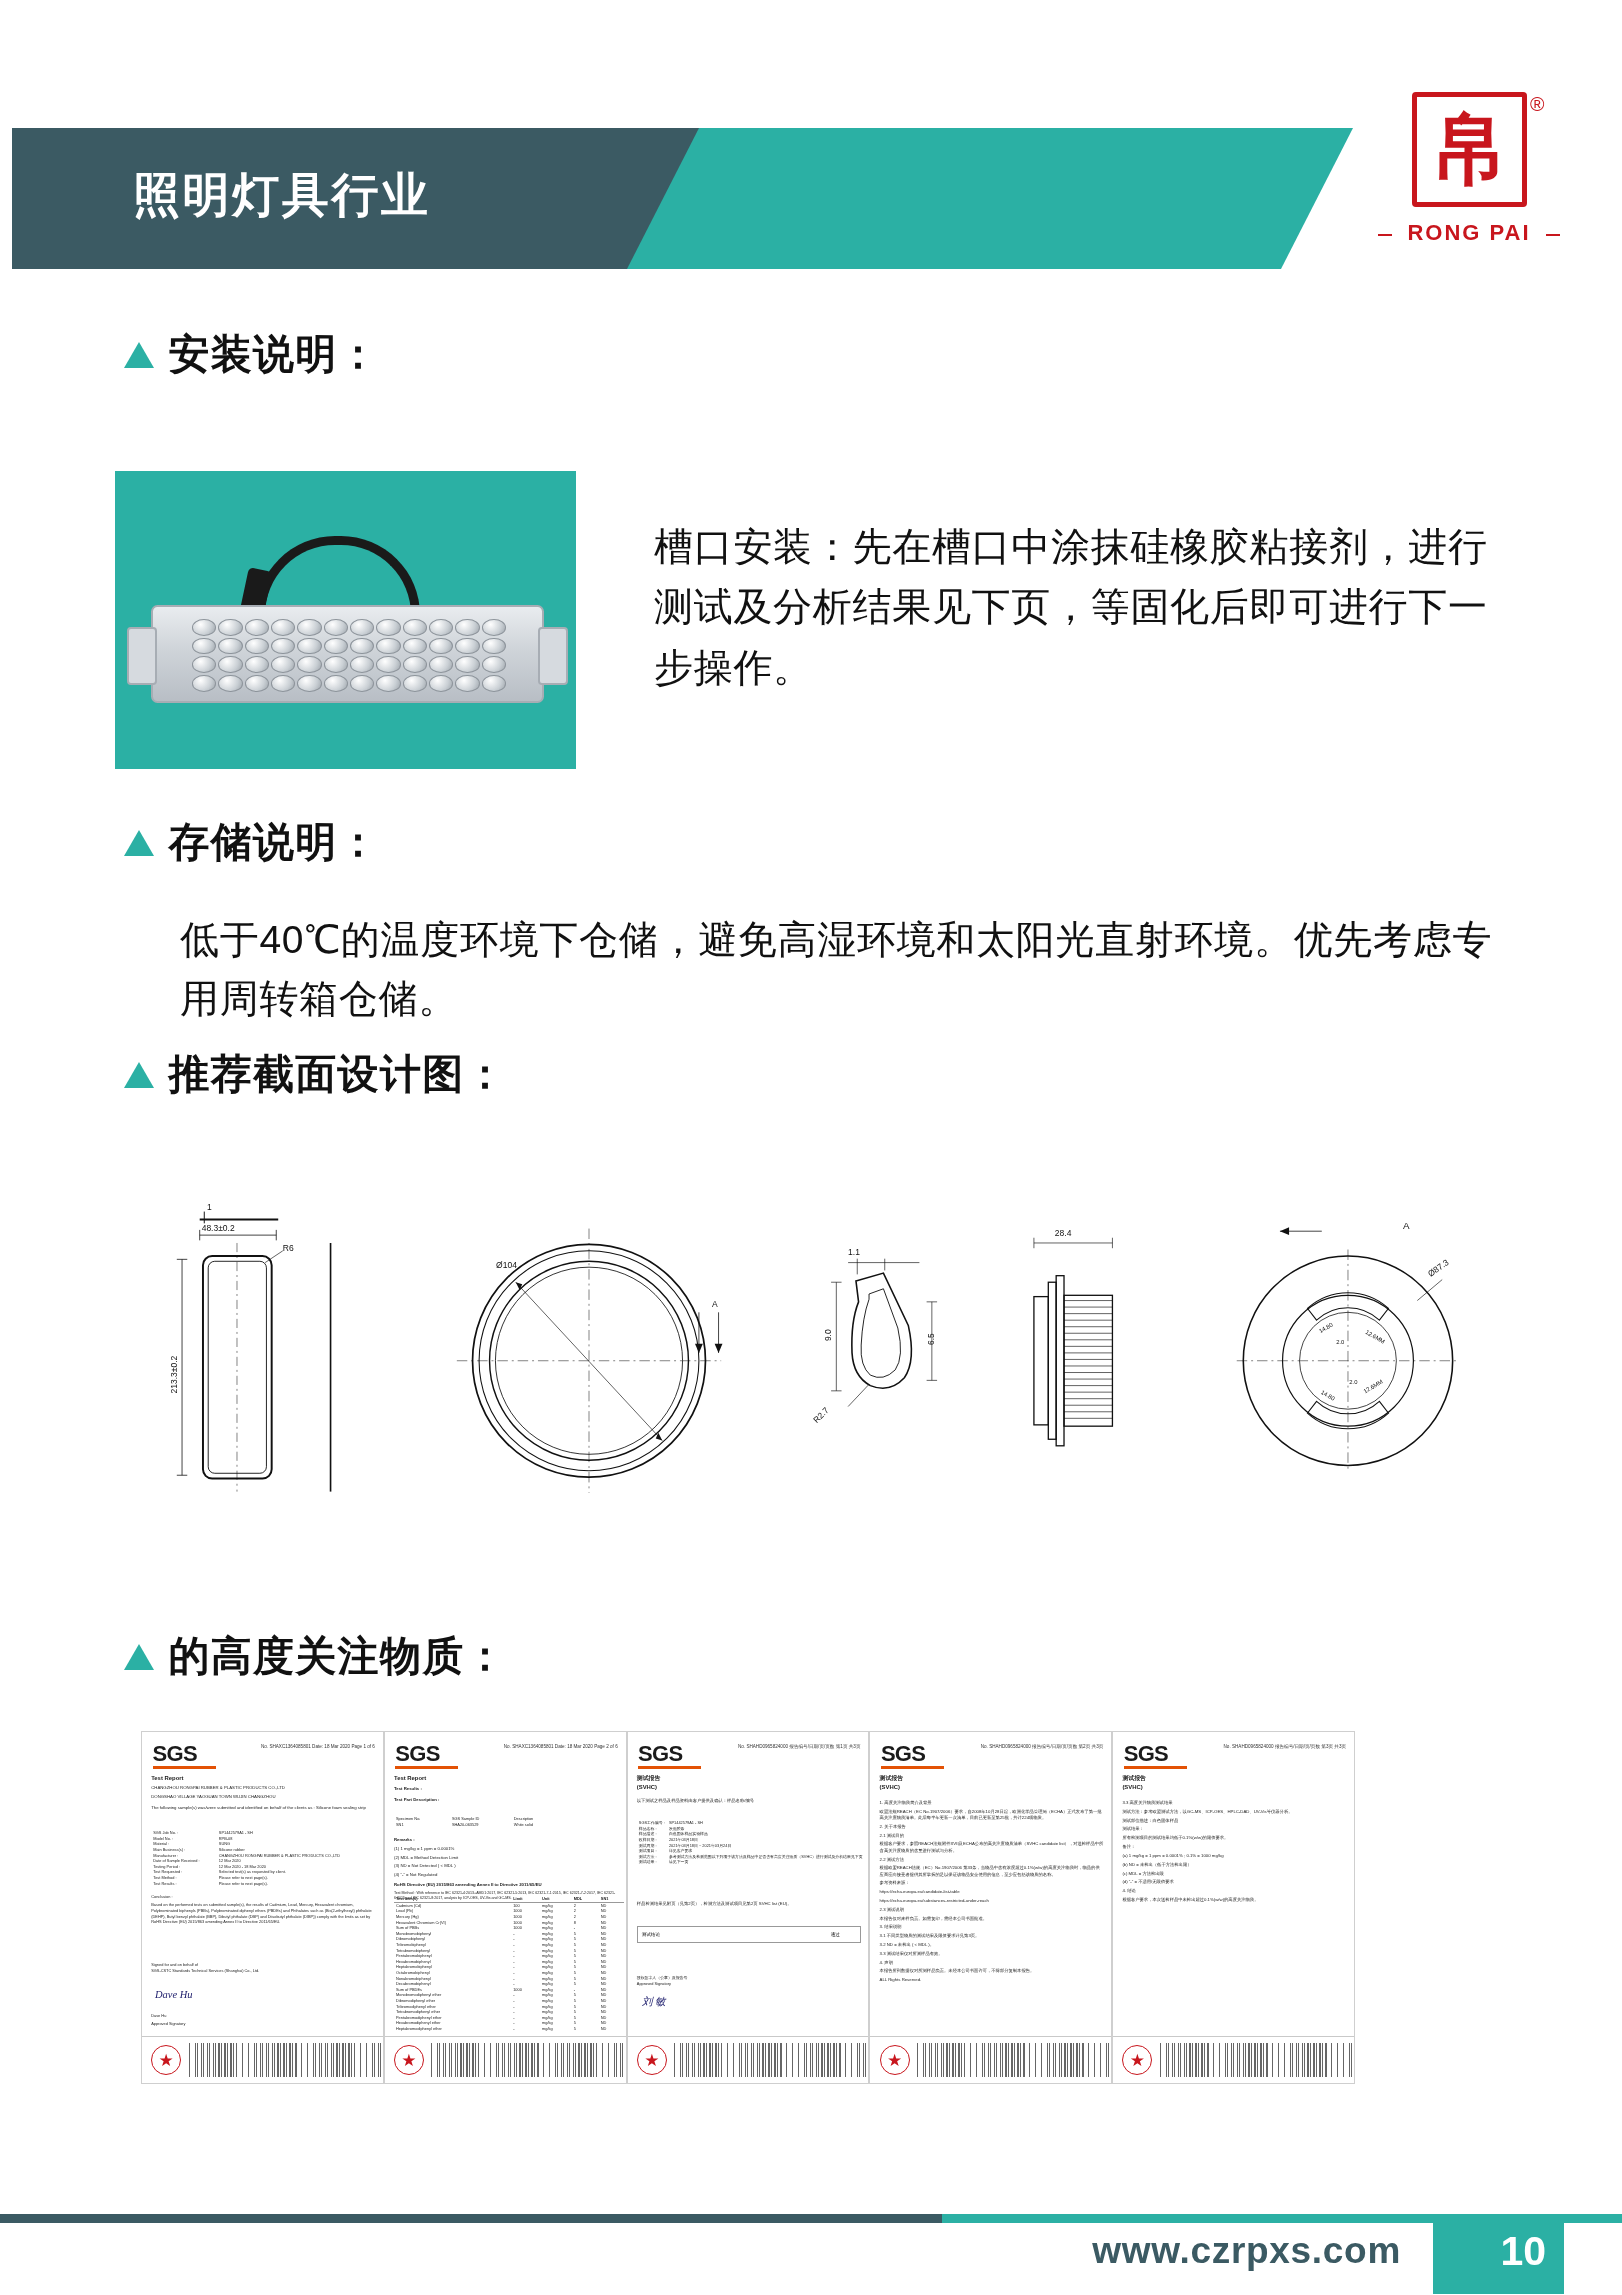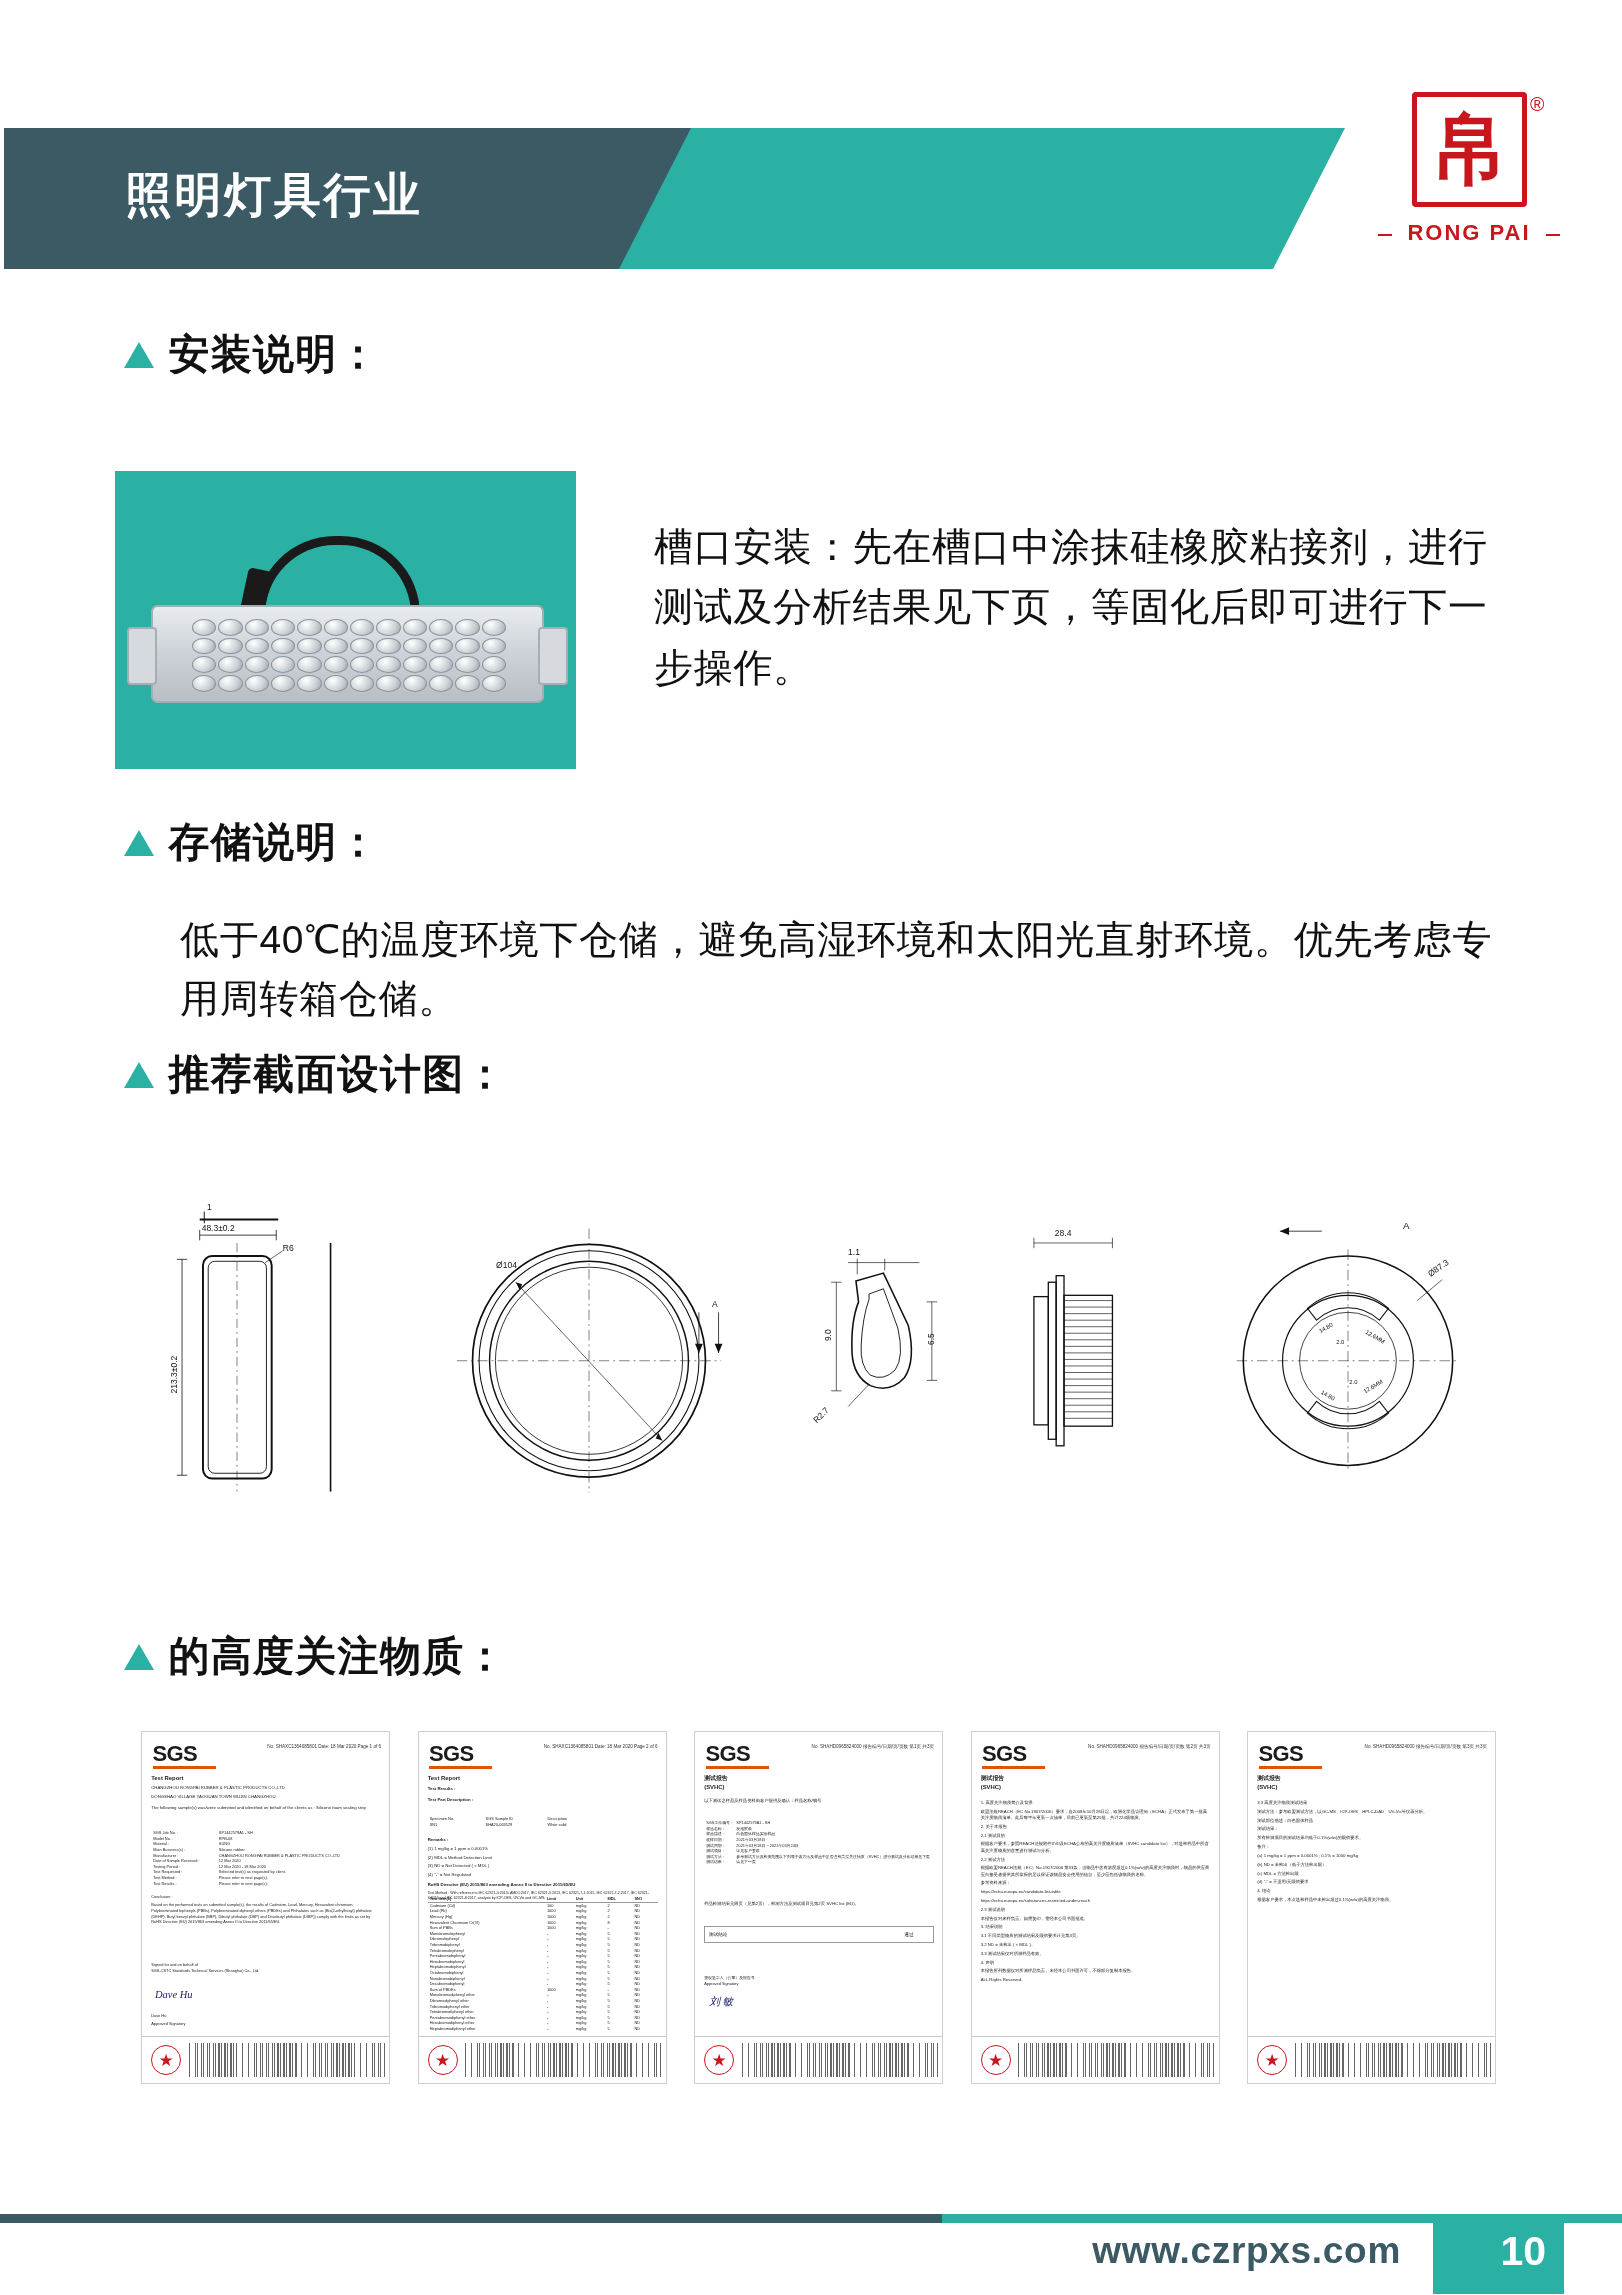--- a/index.html
+++ b/index.html
@@ -13,21 +13,21 @@
     position: relative;
     width: 1623px;
     height: 2295px;
     overflow: hidden;
     background: #fff;
   }
 
   
   .header {
     position: absolute;
-    left: 4px; top: 128px;
+    left: 12px; top: 128px;
     width: 1593px; height: 141px;
   }
   .hdr-dark {
     position: absolute;
     left: 0; top: 0;
     width: 694px; height: 141px;
     background: #3b5a63;
     clip-path: polygon(0 0, 694px 0, 622px 141px, 0 141px);
   }
   .hdr-teal {
@@ -209,21 +209,21 @@
   .drawings {
     position: absolute;
     left: 131px; top: 1197px;
     width: 1374px; height: 406px;
   }
 
   
   .certs {
     position: absolute;
     left: 141px; top: 1731px;
-    width: 1355px; height: 366px;
+    width: 1214px; height: 366px;
     display: flex;
     justify-content: space-between;
   }
   .cert {
     position: relative;
     width: 249px; height: 353px;
     background: #ffffff;
     border: 0.7px solid #cfcfcf;
     overflow: hidden;
   }

